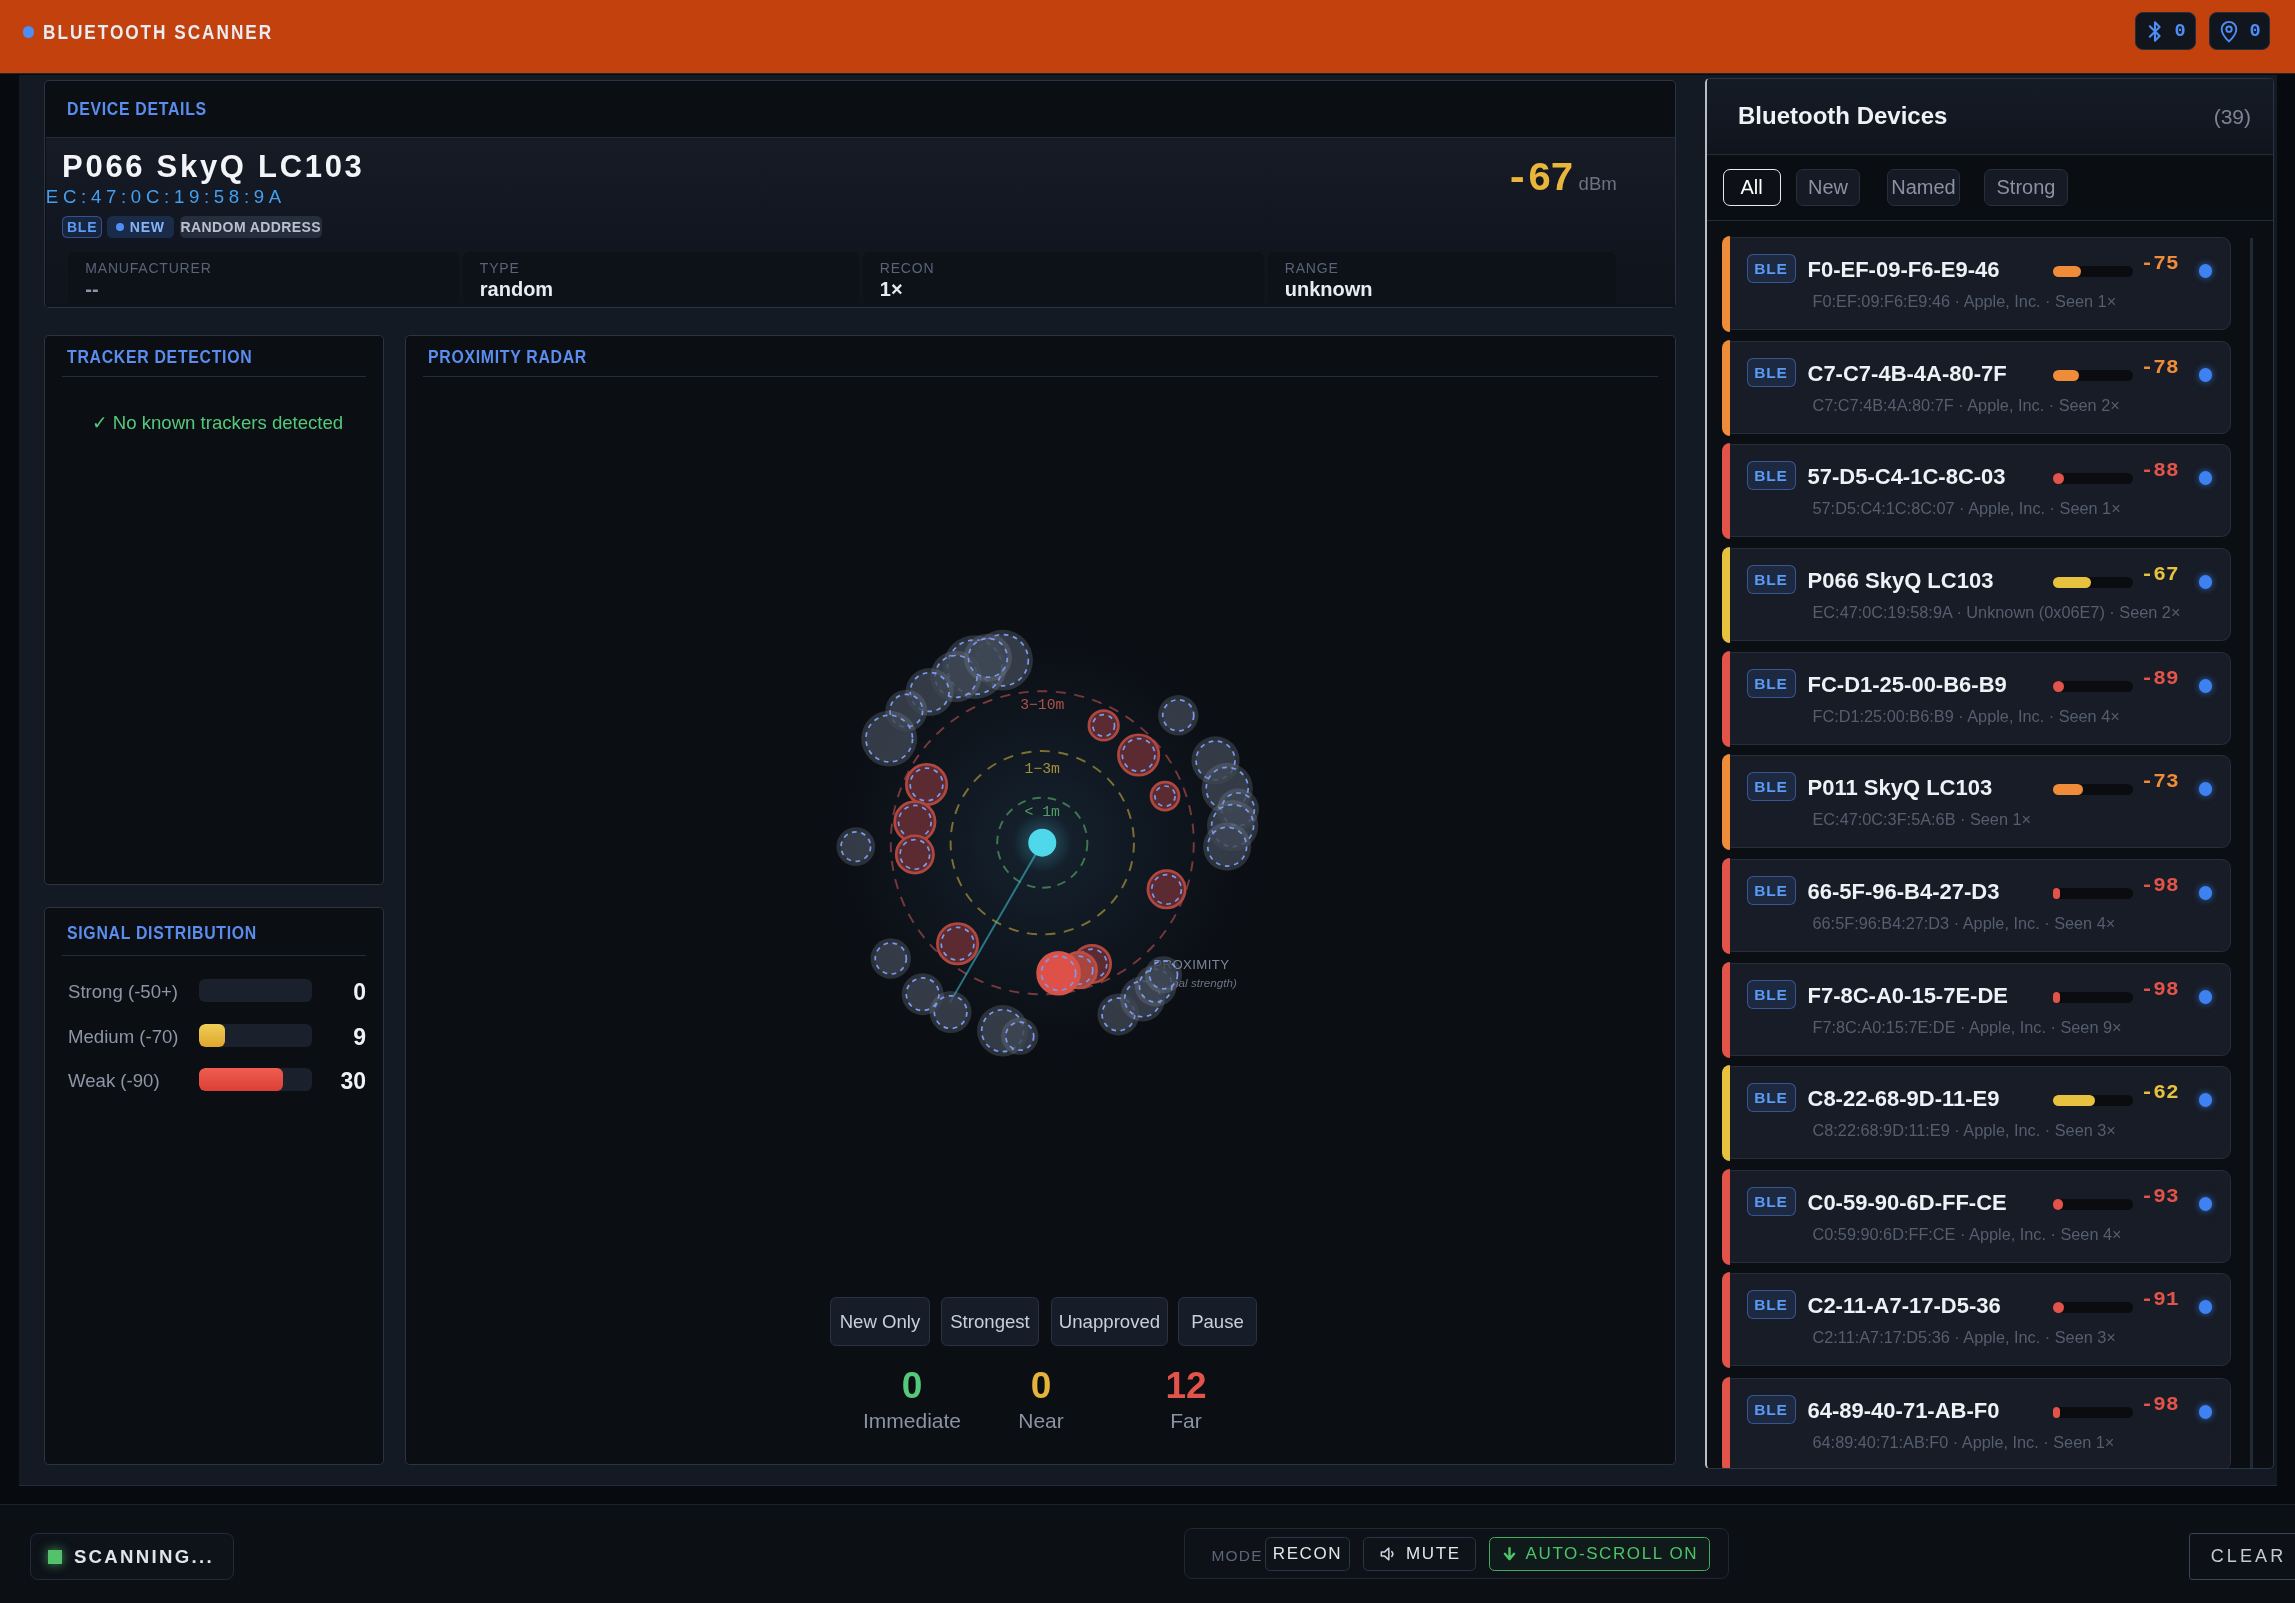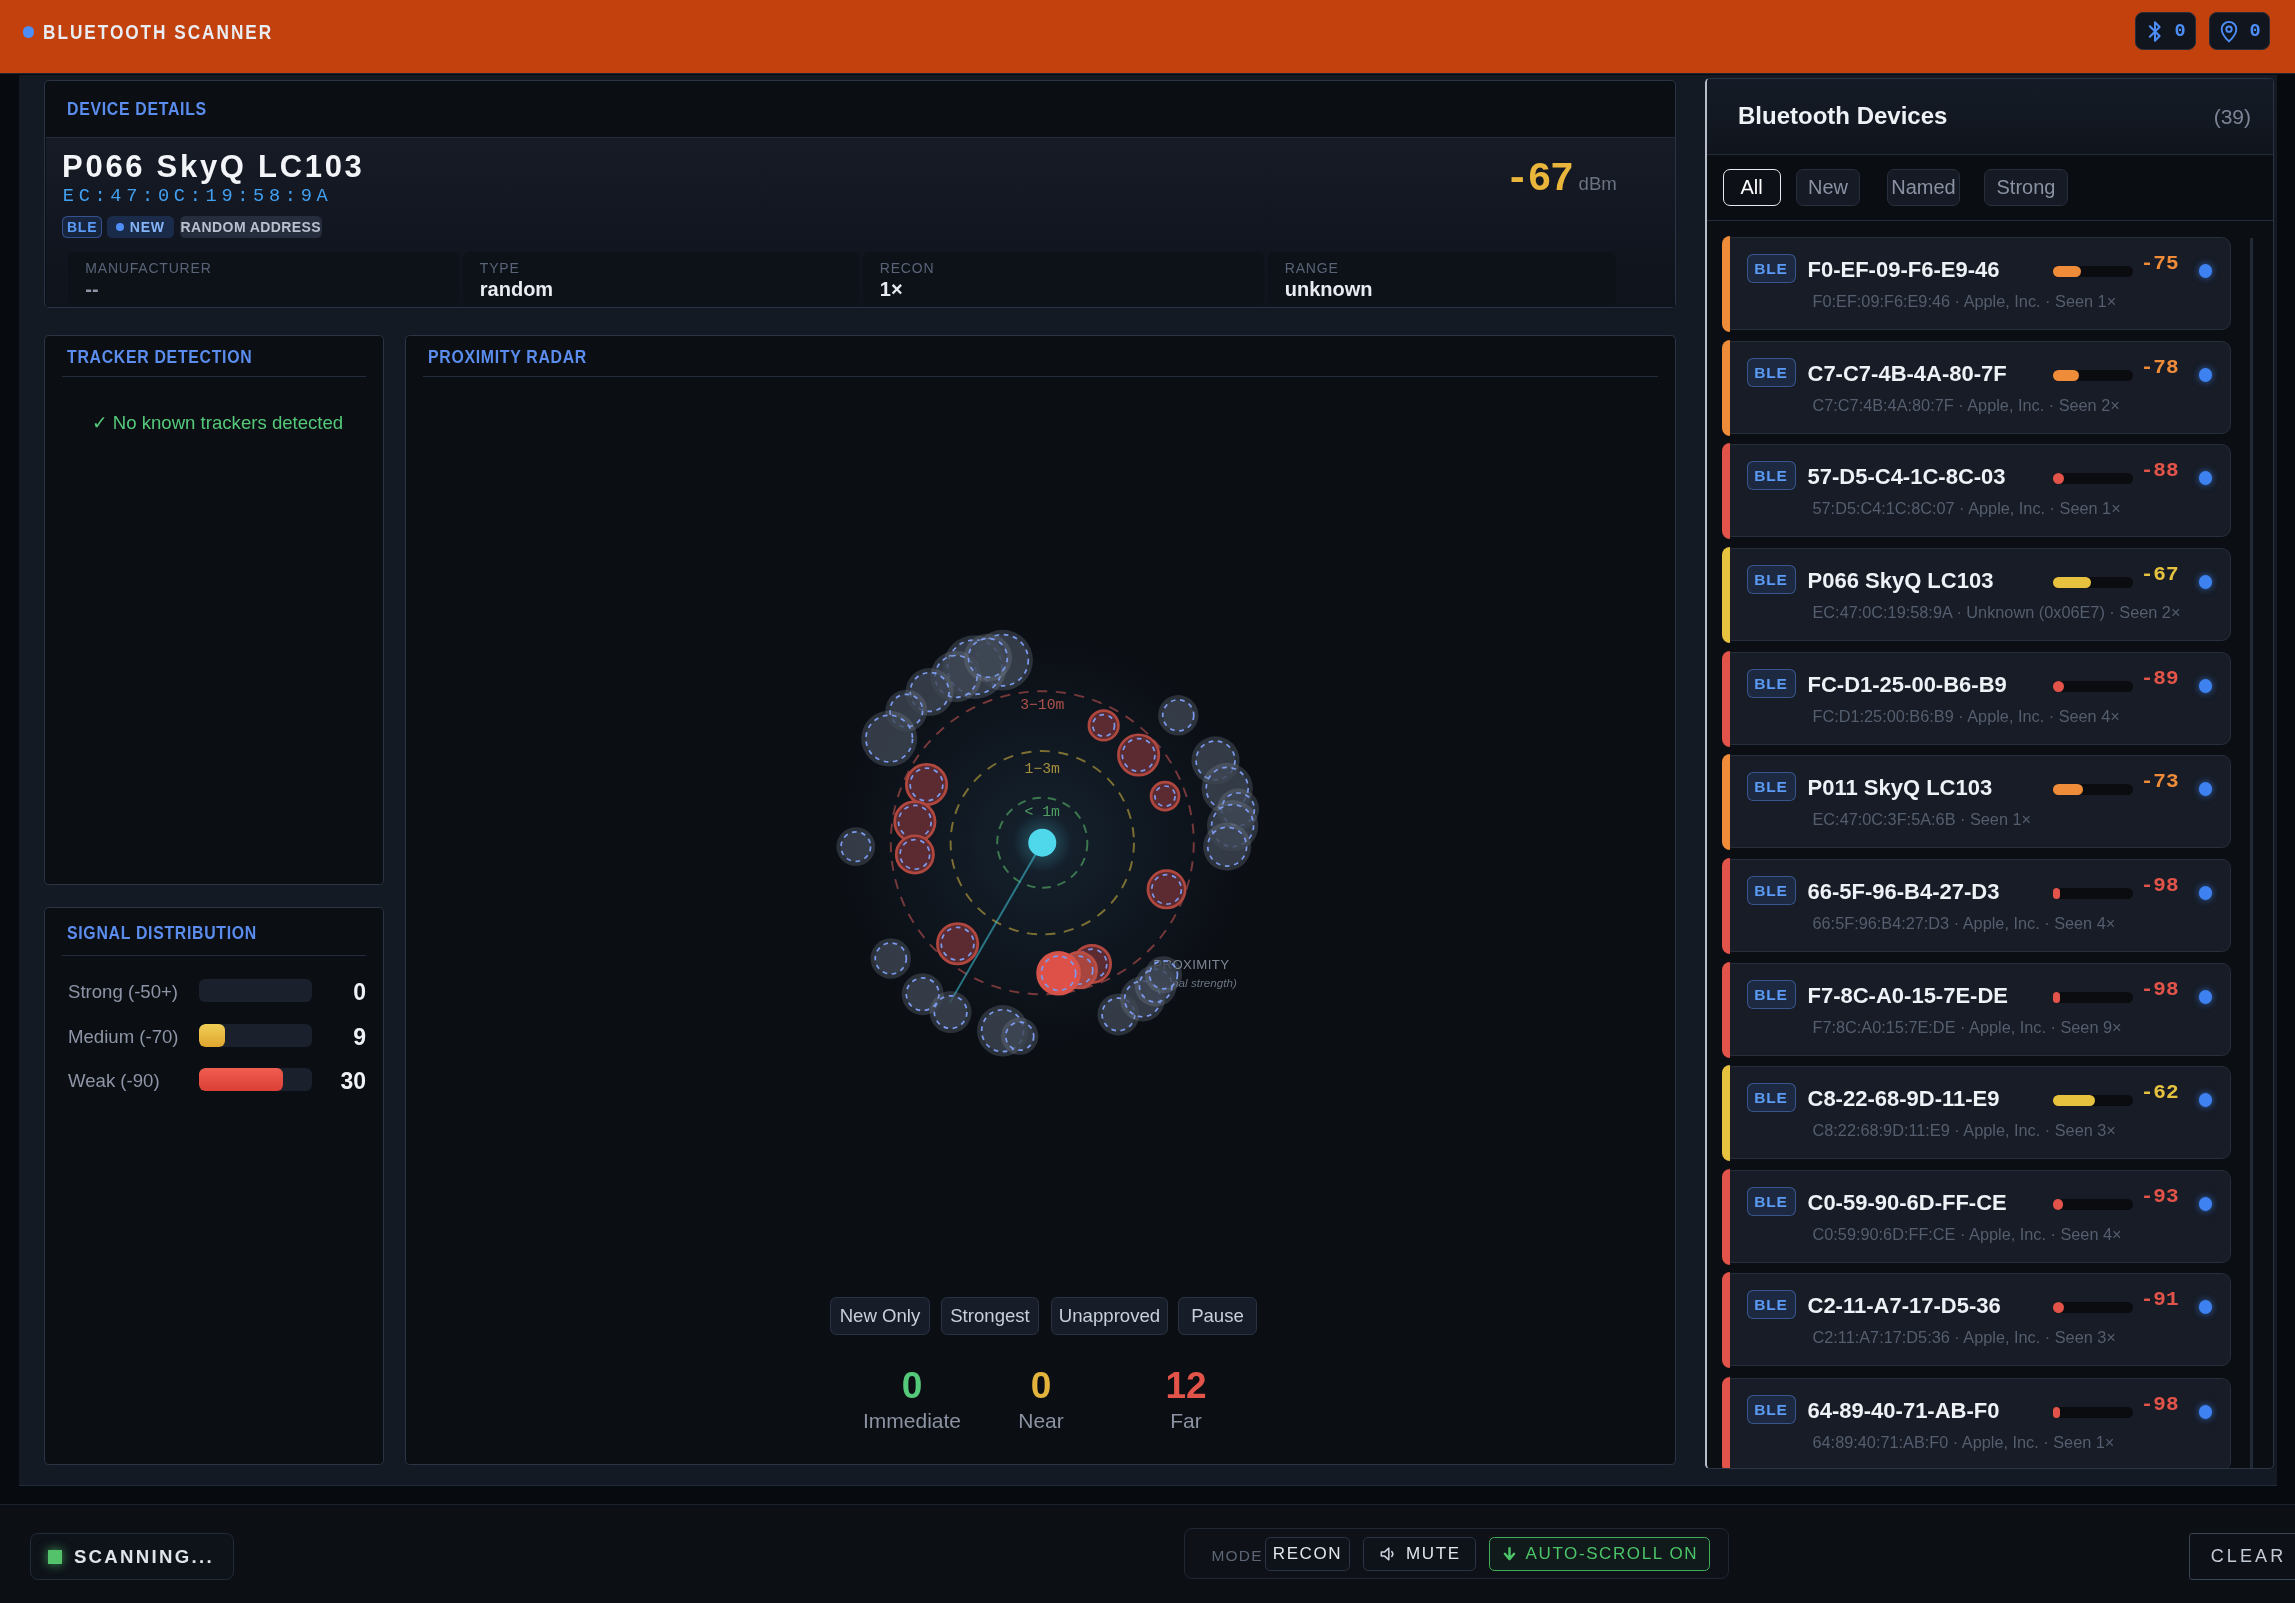--- a/index.html
+++ b/index.html
@@ -21,21 +21,21 @@
   #main { position:absolute; left:18.6px; top:75px; width:2258px; height:1411px; background:#141a24; border-bottom:0.8px solid #222b38; }
   .panel { position:absolute; background:#0b0e13; border:1.6px solid #2a3444; border-radius:4.7px; }
   .ptitle { position:absolute; left:22px; top:11.7px; font-size:18px; font-weight:700; letter-spacing:0.8px; color:#5b8def; transform:scaleX(0.88); transform-origin:left top; }
   .pdiv { position:absolute; left:17px; right:17px; height:0; border-top:1.6px solid #232c3a; }
 
   
   #details { left:44px; top:80px; width:1632px; height:228px; }
   #hero { position:absolute; left:0.8px; top:56px; width:1629px; height:170px;
      background:linear-gradient(180deg,#161b26 0%,#121620 55%,#0f131b 100%); border-top:1.6px solid #232c3a; }
   #hname { position:absolute; left:16.3px; top:11px; font-size:31px; font-weight:700; letter-spacing:2.7px; color:#f2f4f7; }
-  #hmac  { position:absolute; left:17px; top:48px; font-size:18.6px; letter-spacing:4.7px; color:#42a0f0; font-family:Liberation Mono, monospace; }
+  #hmac  { position:absolute; left:0; top:48px; font-size:18.6px; letter-spacing:4.7px; color:#42a0f0; font-family:Liberation Sans, sans-serif; }
   .chip { position:absolute; top:78px; height:22px; border-radius:5.4px; font-size:14px; font-weight:700;
      display:flex; align-items:center; justify-content:center; letter-spacing:0.8px; }
   #chipble { left:16.3px; width:40px; color:#5c9bf5; background:rgba(59,130,246,0.14); border:0.8px solid rgba(90,140,240,0.45); }
   #chipnew { left:61px; width:67px; color:#85b4f8; background:rgba(59,130,246,0.20); }
   #chipnew i { width:7.8px; height:7.8px; border-radius:50%; background:#4d8df6; margin-right:6.2px; }
   #chiprnd { left:134px; width:142px; color:#b9c1cf; background:#262e3d; letter-spacing:0.4px; font-weight:600; font-size:14px; white-space:nowrap; }
   .scell { position:absolute; top:114px; height:53px; background:#0d1118; border-radius:7px; }
   .slab { position:absolute; left:17px; top:7.8px; font-size:14px; letter-spacing:0.8px; color:#596478; }
   .sval { position:absolute; left:17px; top:26px; font-size:20px; font-weight:700; color:#e8ebf0; }
   #hrssi { position:absolute; top:18.6px; right:58px; display:flex; align-items:baseline; }
@@ -51,21 +51,21 @@
   .sigtrack { position:absolute; left:131px; top:0; width:113px; height:23px; background:#1a212d; border-radius:6.2px; overflow:hidden; }
   .sigfill { position:absolute; left:0; top:0; height:23px; border-radius:6.2px; }
   .signum { position:absolute; right:0; top:0px; font-size:23px; font-weight:700; color:#f0f2f5; text-align:right; width:31px; }
 
   
   #radar { left:405px; top:335px; width:1271px; height:1130px; }
   .radarsvg { position:absolute; left:0; top:0; }
   .rlab { font-family:"Liberation Mono",monospace; font-size:19px; text-anchor:middle; }
   .plab { font-size:17px; letter-spacing:0.5px; }
   .plab2 { font-size:15px; font-style:italic; }
-  .rbtn { position:absolute; top:961px; height:38px; border:1.6px solid #2a3242; border-radius:6.2px; background:#161c28;
+  .rbtn { position:absolute; top:961px; height:49px; border:1.6px solid #2a3242; border-radius:6.2px; background:#161c28;
      color:#c8d0dc; font-size:18.6px; display:flex; align-items:center; justify-content:center; }
   .rstat { position:absolute; top:1029px; width:124px; text-align:center; font-size:37px; font-weight:700; }
   .rslab { position:absolute; top:1073px; width:124px; text-align:center; font-size:21px; color:#8b93a3; }
 
   
   #devices { left:1705px; top:78px; width:569px; height:1391px; border-left:2.3px solid #b7bdc8; overflow:hidden; }
   #dhead { position:absolute; left:0; top:0; width:100%; height:76px; background:linear-gradient(180deg,#151b26,#10151d);
      border-bottom:1.6px solid #232c3a; }
   #dhead h2 { position:absolute; left:31px; top:23px; font-size:24px; font-weight:700; color:#eef1f5; }
   #dcount { position:absolute; right:22px; top:26.4px; font-size:21px; color:#7c8496; }

